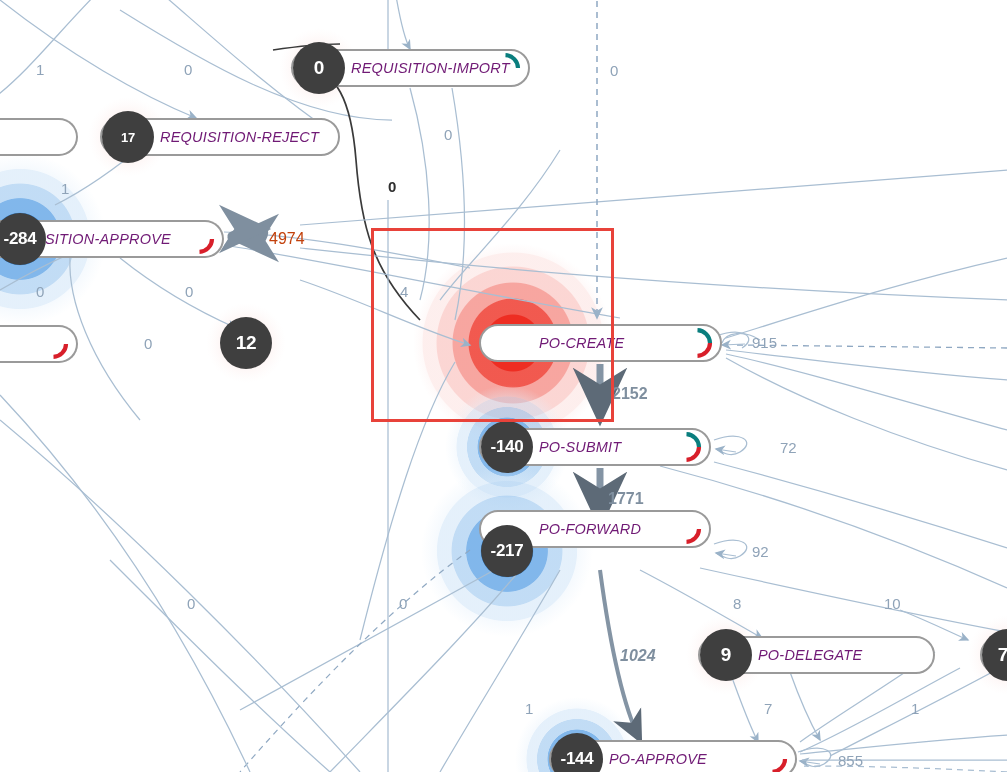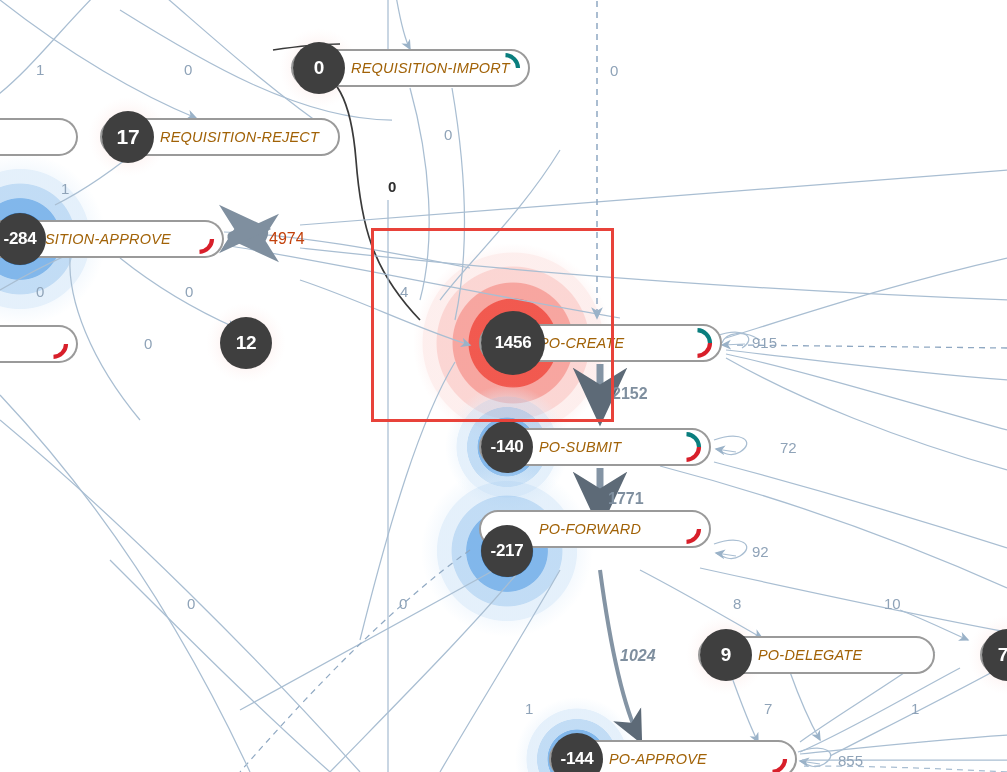--- a/index.html
+++ b/index.html
@@ -9,21 +9,21 @@
   #edges{position:absolute;left:0;top:0;width:1007px;height:772px;}
   #halos{position:absolute;left:0;top:0;width:1007px;height:772px;}
   #nodes{position:absolute;left:0;top:0;width:1007px;height:772px;}
   #labels{position:absolute;left:0;top:0;width:1007px;height:772px;}
 
   
   .node{position:absolute;box-sizing:border-box;height:38px;
         background:#ffffff;border:2px solid #9a9a9a;border-radius:19px;
         display:flex;align-items:center;}
   .node .pill-label{margin-left:58px;font-style:italic;font-size:14.5px;
-        color:#a16207;letter-spacing:.2px;white-space:nowrap;}
+        color:#701a75;letter-spacing:.2px;white-space:nowrap;}
   .node.leftcut{border-left:none;border-top-left-radius:0;border-bottom-left-radius:0;}
   .node.leftcut .pill-label{margin-left:6px;}
 
   
   .bubble{position:absolute;border-radius:50%;background:#3f3f3f;color:#fff;
           display:flex;align-items:center;justify-content:center;
           font-weight:bold;letter-spacing:-.3px;z-index:6;}
 
   
   .endarc{position:absolute;right:-2px;top:-2px;width:38px;height:38px;
@@ -191,21 +191,21 @@
       <path d="M 388,200 L 388,772"></path>
       <path d="M 388,0 L 388,60"></path>
     </g>
   </svg>
 
   <div id="nodes">
       <div class="node leftcut" style="left: -70px; top: 118px; width: 148px; display: flex;"></div>
       <div class="node" style="left: 100px; top: 118px; width: 240px;">
         <span class="pill-label">REQUISITION-REJECT</span>
       </div>
-      <div class="bubble" style="width: 52px; height: 52px; left: 102px; top: 111px; font-size: 21px;">17</div>
+      <div class="bubble" style="width: 52px; height: 52px; left: 102px; top: 111px; font-size: 13px;">17</div>
       <div class="node" style="left: 291px; top: 49px; width: 239px;">
         <span class="pill-label">REQUISITION-IMPORT</span>
         <svg class="endarc" viewBox="0 0 38 38">
           <path d="M 13.5,6.2 A 13 13 0 0 1 26,19" stroke="#0a7e7e" stroke-width="4.2" fill="none"></path>
         </svg>
       </div>
       <div class="bubble" style="width: 52px; height: 52px; left: 293px; top: 42px; font-size: 19px;">0</div>
       <div class="node leftcut" style="left: -8px; top: 220px; width: 232px;">
         <span class="pill-label">REQUISITION-APPROVE</span>
         <svg class="endarc" viewBox="0 0 38 38">
@@ -219,21 +219,20 @@
         </svg>
       </div>
       <div class="bubble" style="width: 52px; height: 52px; left: 220px; top: 317px; font-size: 19px;">12</div>
       <div class="node" style="left: 479px; top: 324px; width: 243px;">
         <span class="pill-label">PO-CREATE</span>
         <svg class="endarc" viewBox="0 0 38 38">
           <path d="M 13.5,6.2 A 13 13 0 0 1 26,19" stroke="#0a7e7e" stroke-width="4.2" fill="none"></path>
           <path d="M 26,19 A 13 13 0 0 1 13.5,31.8" stroke="#d81f2a" stroke-width="4.2" fill="none"></path>
         </svg>
       </div>
-      <div class="bubble" style="width: 64px; height: 64px; left: 481px; top: 311px; font-size: 17px;">1456</div>
       <div class="node" style="left: 479px; top: 428px; width: 232px;">
         <span class="pill-label">PO-SUBMIT</span>
         <svg class="endarc" viewBox="0 0 38 38">
           <path d="M 13.5,6.2 A 13 13 0 0 1 26,19" stroke="#0a7e7e" stroke-width="4.2" fill="none"></path>
           <path d="M 26,19 A 13 13 0 0 1 13.5,31.8" stroke="#d81f2a" stroke-width="4.2" fill="none"></path>
         </svg>
       </div>
       <div class="bubble" style="width: 52px; height: 52px; left: 481px; top: 421px; font-size: 17px;">-140</div>
       <div class="node" style="left: 479px; top: 510px; width: 232px;">
         <span class="pill-label">PO-FORWARD</span>

